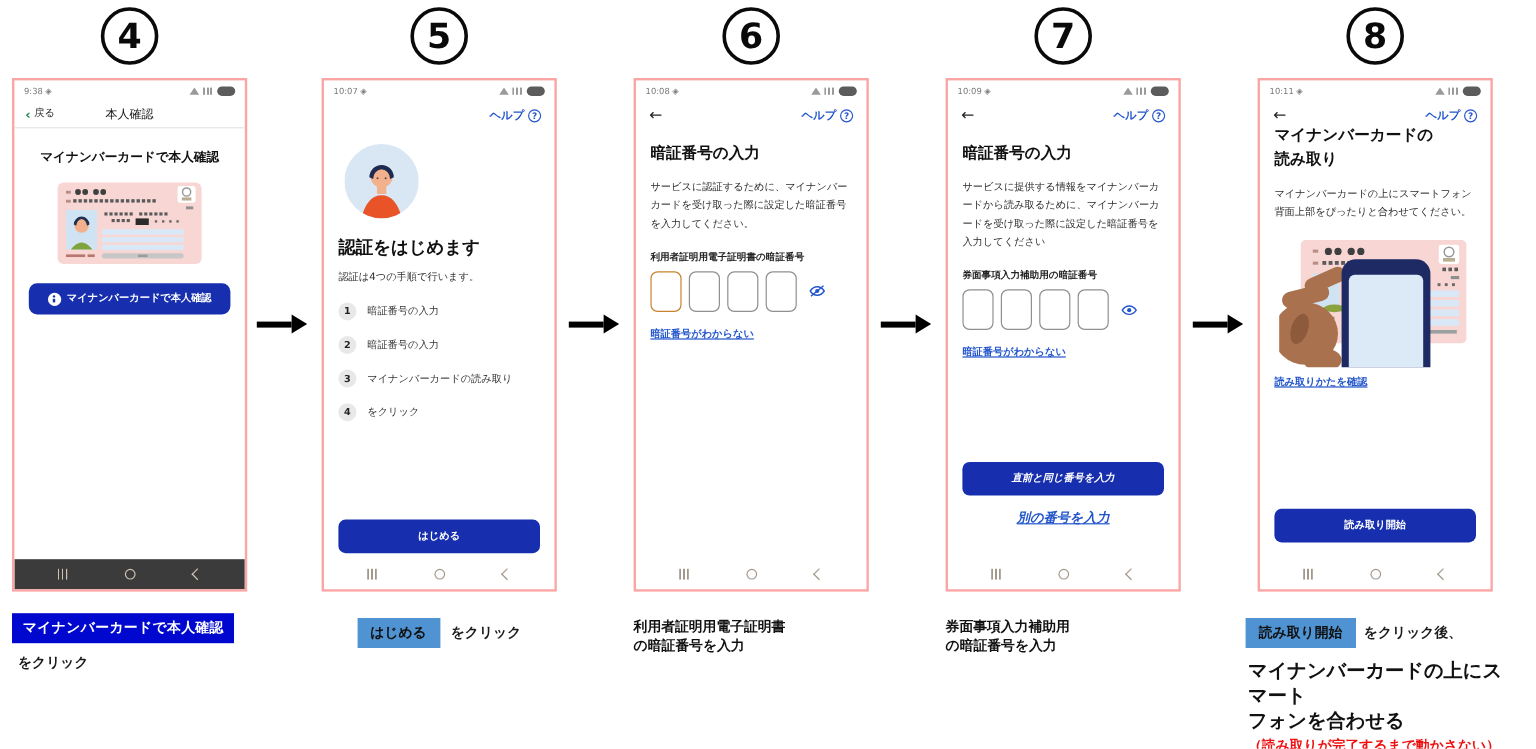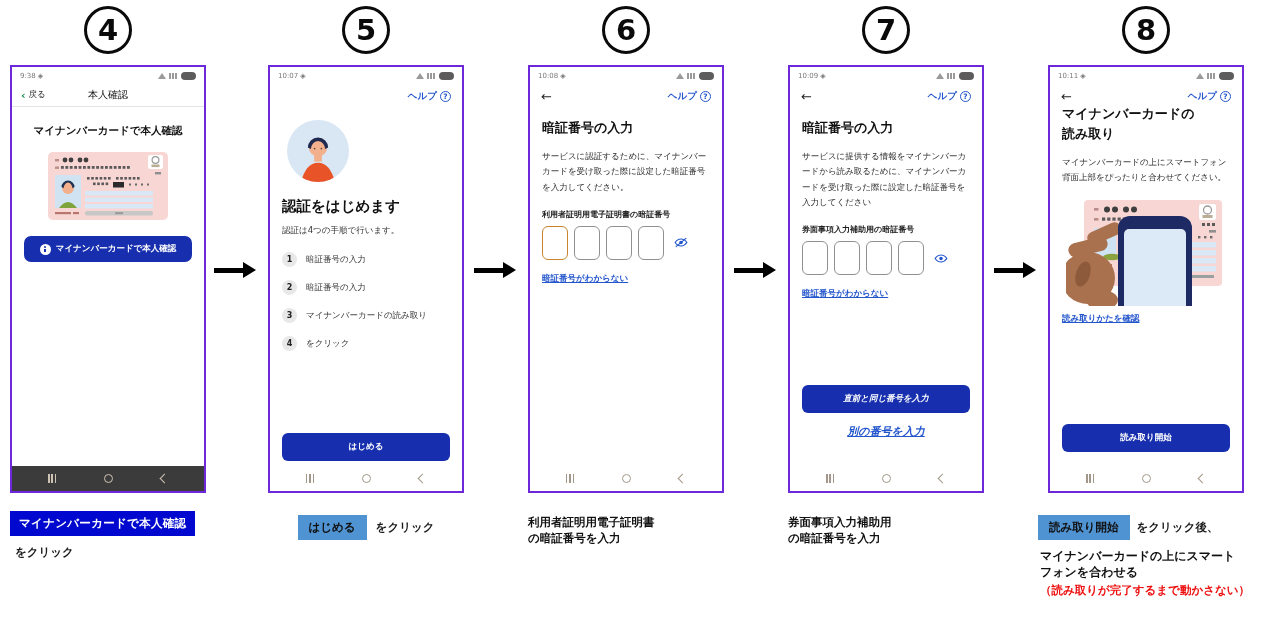--- a/index.html
+++ b/index.html
@@ -8,21 +8,21 @@
     font-family:"DejaVu Sans", sans-serif;color:#1a1a1a;
     -webkit-font-smoothing:antialiased;overflow:hidden;
   }
   .column{position:absolute;top:6px;width:196px;}
   .col-4{left:10px}.col-5{left:268px}.col-6{left:528px}.col-7{left:788px}.col-8{left:1048px}
 
   .badge{width:42px;height:42px;border:3px solid #0a0a0a;border-radius:50%;
     margin:0 auto;display:flex;align-items:center;justify-content:center;
     font-size:29px;font-weight:bold;color:#0a0a0a;background:#fff;}
 
-  .phone{margin-top:11px;height:424px;border:2px solid #6d28d9;background:#fff;
+  .phone{margin-top:11px;height:424px;border:2px solid #fca5a5;background:#fff;
     position:relative;overflow:hidden;}
 
   
   .statusbar{display:flex;justify-content:space-between;align-items:center;
     padding:5px 8px 0 8px;font-size:7px;color:#7a7a7a;}
   .status-left{display:flex;align-items:center;gap:2px;}
   .status-right{display:flex;align-items:center;gap:3px;}
   .ic-signal{width:9px;height:6px;background:repeating-linear-gradient(90deg,#9a9a9a 0 1.6px,transparent 1.6px 3.2px);}
   .ic-wifi{width:0;height:0;border-left:4px solid transparent;border-right:4px solid transparent;border-bottom:6px solid #9a9a9a;}
   .ic-batt{width:15px;height:8px;border-radius:4px;background:#5c5c5c;}
@@ -99,21 +99,21 @@
   .caption{margin-top:18px;}
   .cap-box-dark{display:inline-block;background:#0008cf;color:#fff;font-weight:bold;
     font-size:11.5px;padding:5px 9px;letter-spacing:0.3px;}
   .cap-click{margin-top:9px;font-weight:bold;font-size:11.5px;padding-left:5px;}
   .cap-row{display:flex;justify-content:center;align-items:center;gap:9px;margin-top:22px;flex-wrap:nowrap;}
   .cap-row.left{justify-content:flex-start;margin-left:-2px;gap:7px;}
   .cap-box-light{background:#4f93d2;color:#101010;font-weight:bold;font-size:11.5px;padding:5px 11px;white-space:nowrap;}
   .cap-plain{font-weight:bold;font-size:11.5px;white-space:nowrap;}
   .cap-center{margin-top:21px;text-align:left;font-weight:bold;font-size:11.5px;line-height:1.4;color:#111;}
   .caption8{margin-top:16px;width:222px;margin-left:-8px;}
-  .cap8-line{font-weight:bold;font-size:12px;line-height:1.3;color:#111;}
+  .cap8-line{font-weight:bold;font-size:16px;line-height:1.3;color:#111;}
   .cap8-lines{margin-top:9px;}
   .cap8-warn{margin-top:3px;font-weight:bold;font-size:11.5px;color:#ee1010;white-space:nowrap;}
 
   
   .flow-arrow{position:absolute;top:262px;display:flex;align-items:center;}
   .fa-1{left:214px}.fa-2{left:474px}.fa-3{left:734px}.fa-4{left:994px}
   .shaft{width:29px;height:5px;background:#000;}
   .head{width:0;height:0;border-left:13px solid #000;border-top:8px solid transparent;border-bottom:8px solid transparent;}
 </style>
 </head>

